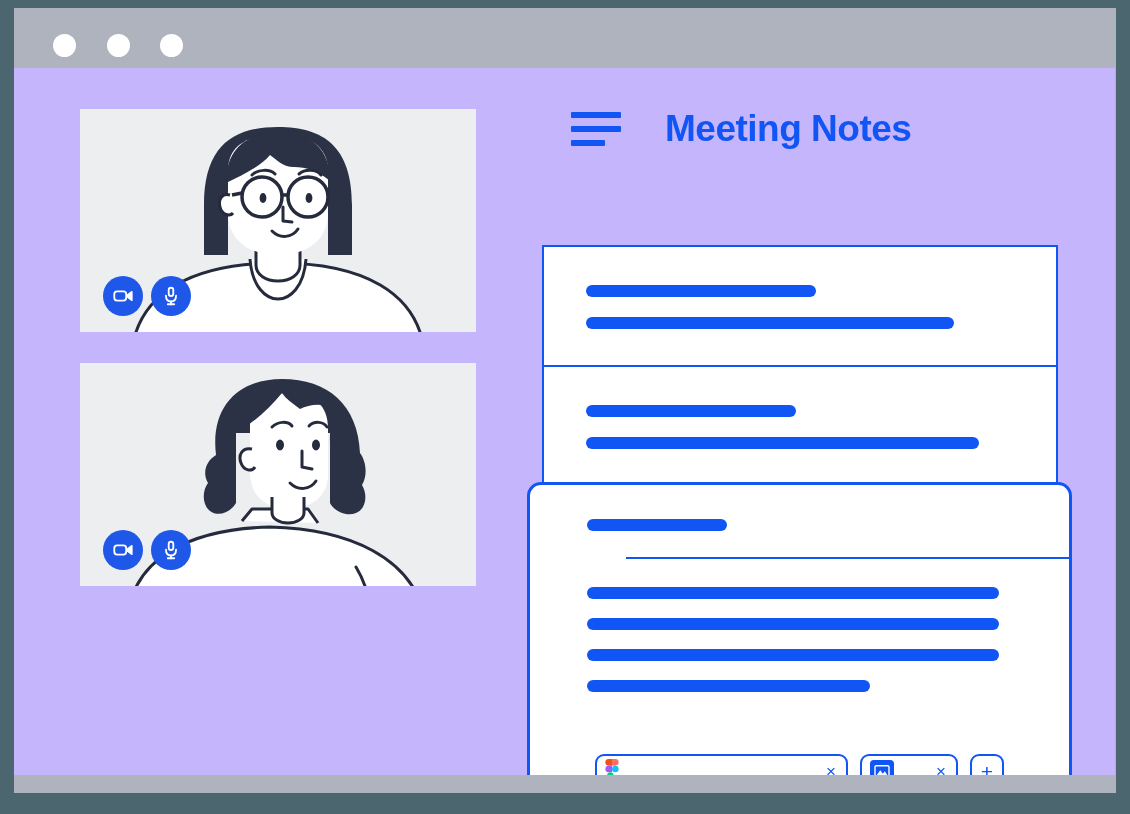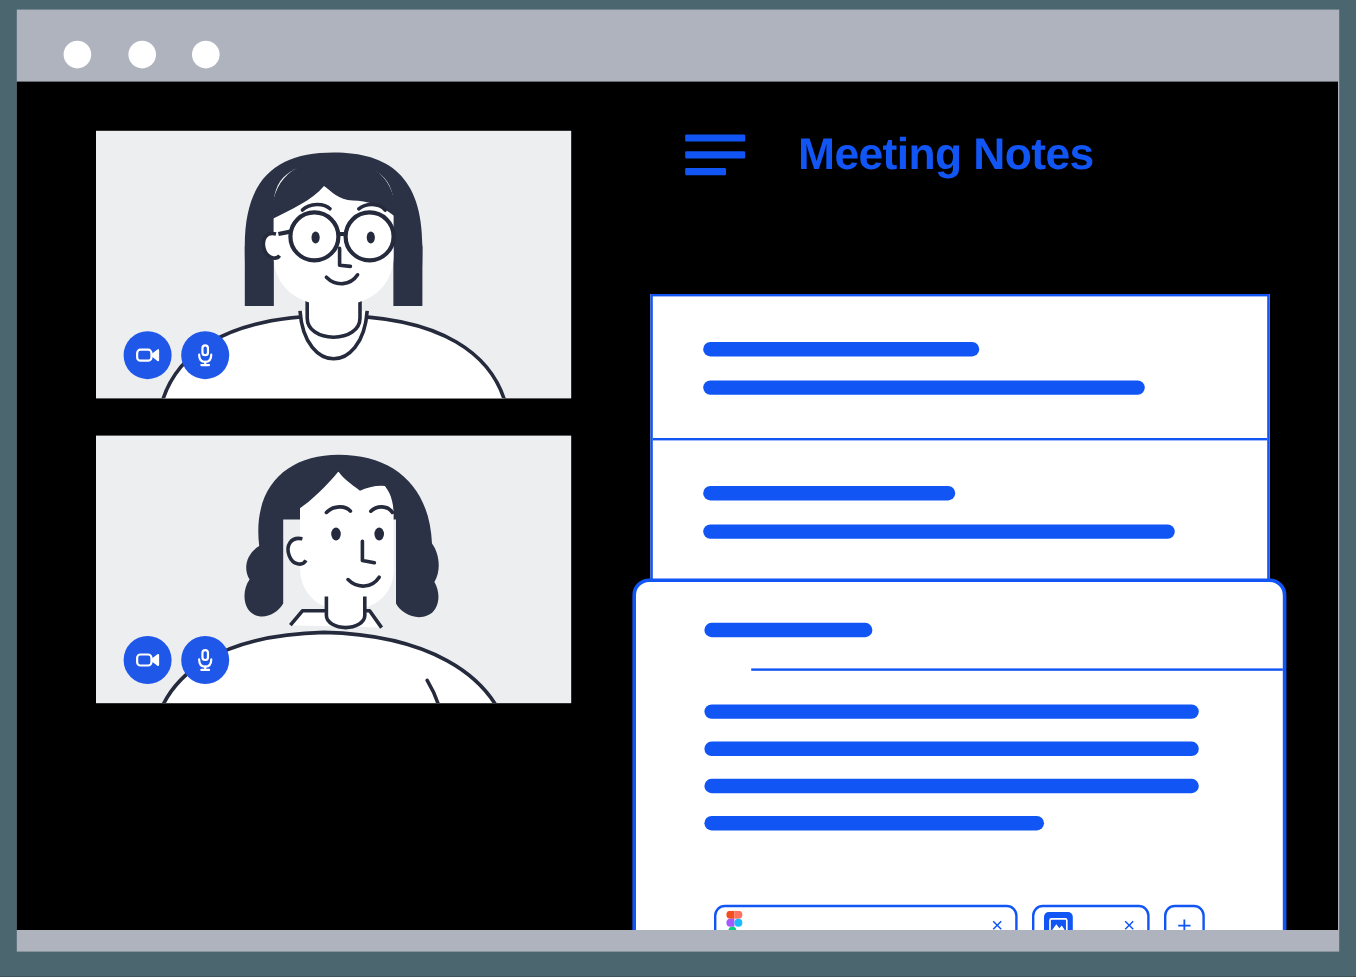--- a/index.html
+++ b/index.html
@@ -21,21 +21,21 @@
   .dot{
     position:absolute;top:26px;width:23px;height:23px;border-radius:50%;
     background:#ffffff;
   }
   .dot.d1{left:39px;}
   .dot.d2{left:93px;}
   .dot.d3{left:146px;}
 
   .viewport{
     position:absolute;left:0px;top:60px;width:1101px;height:707px;
-    background:#000000;overflow:hidden;
+    background:#c4b5fd;overflow:hidden;
   }
 
   
   .video-col{position:absolute;left:66px;top:41px;width:396px;}
   .tile{
     position:relative;width:396px;height:223px;background:#edeef0;
     margin-bottom:31px;overflow:hidden;
   }
   .tile svg{position:absolute;left:0;top:0;width:100%;height:100%;}
   .tile-controls{position:absolute;left:23px;bottom:16px;display:flex;gap:8px;z-index:3;}

